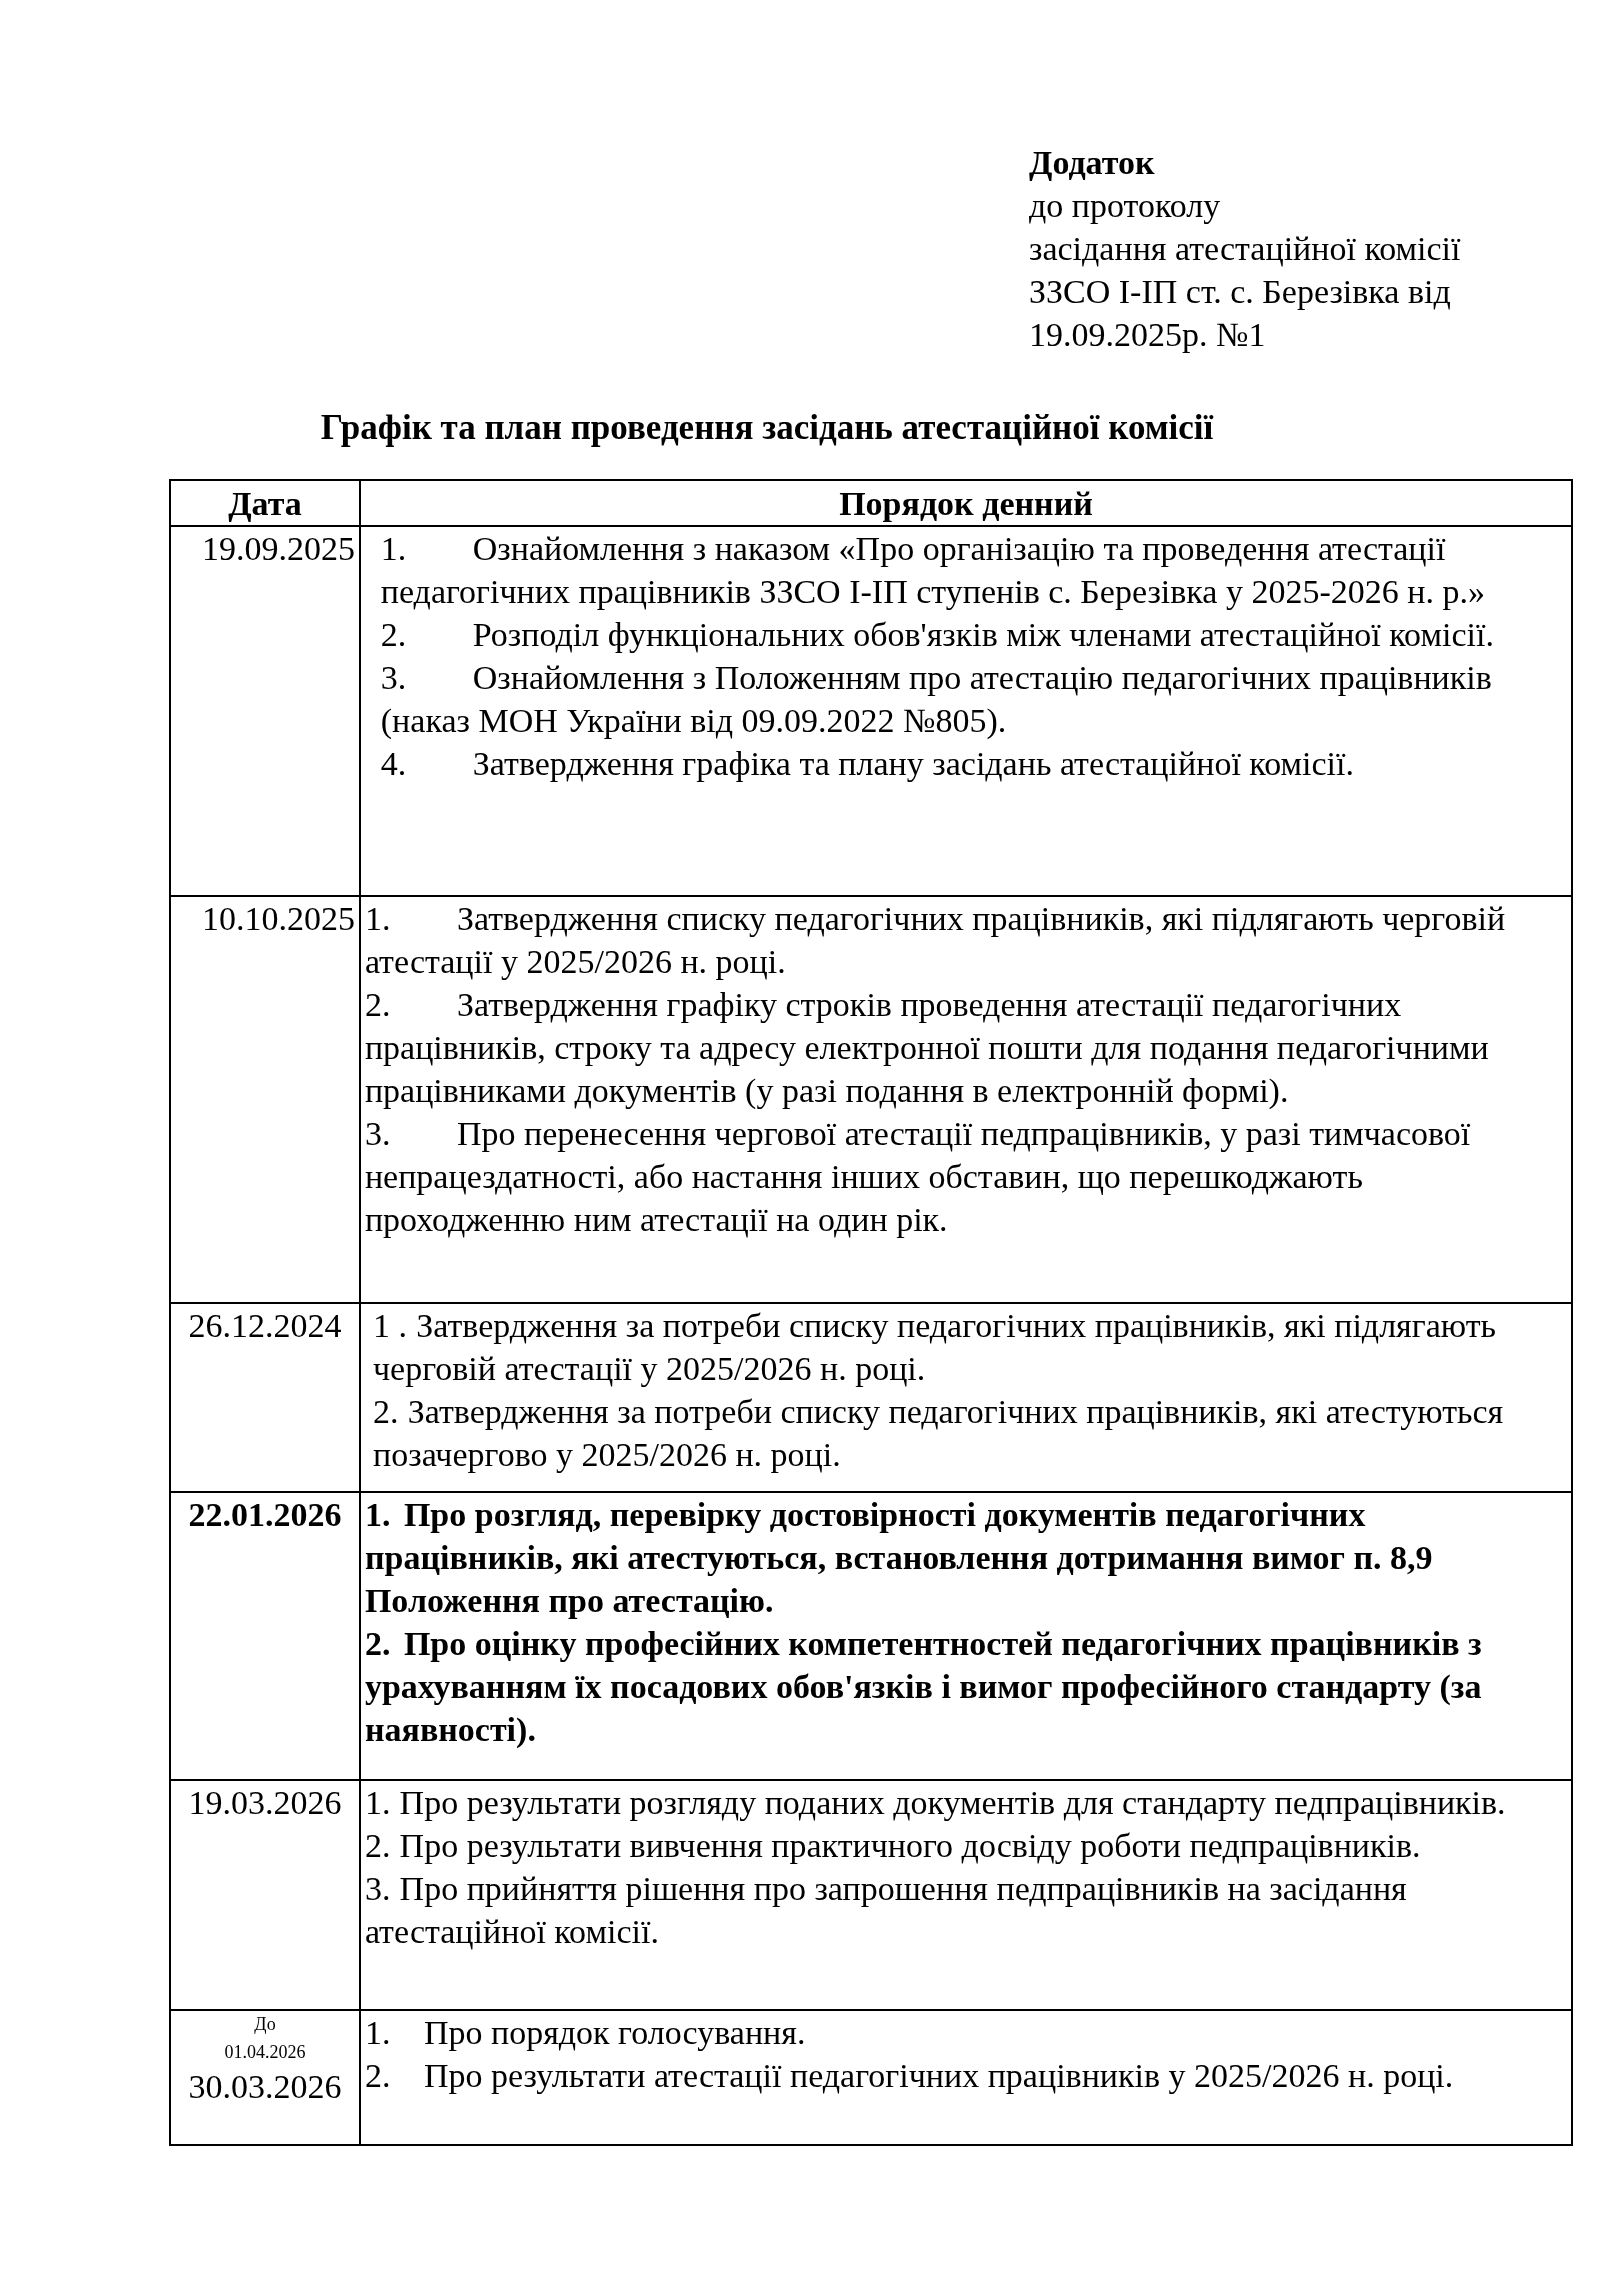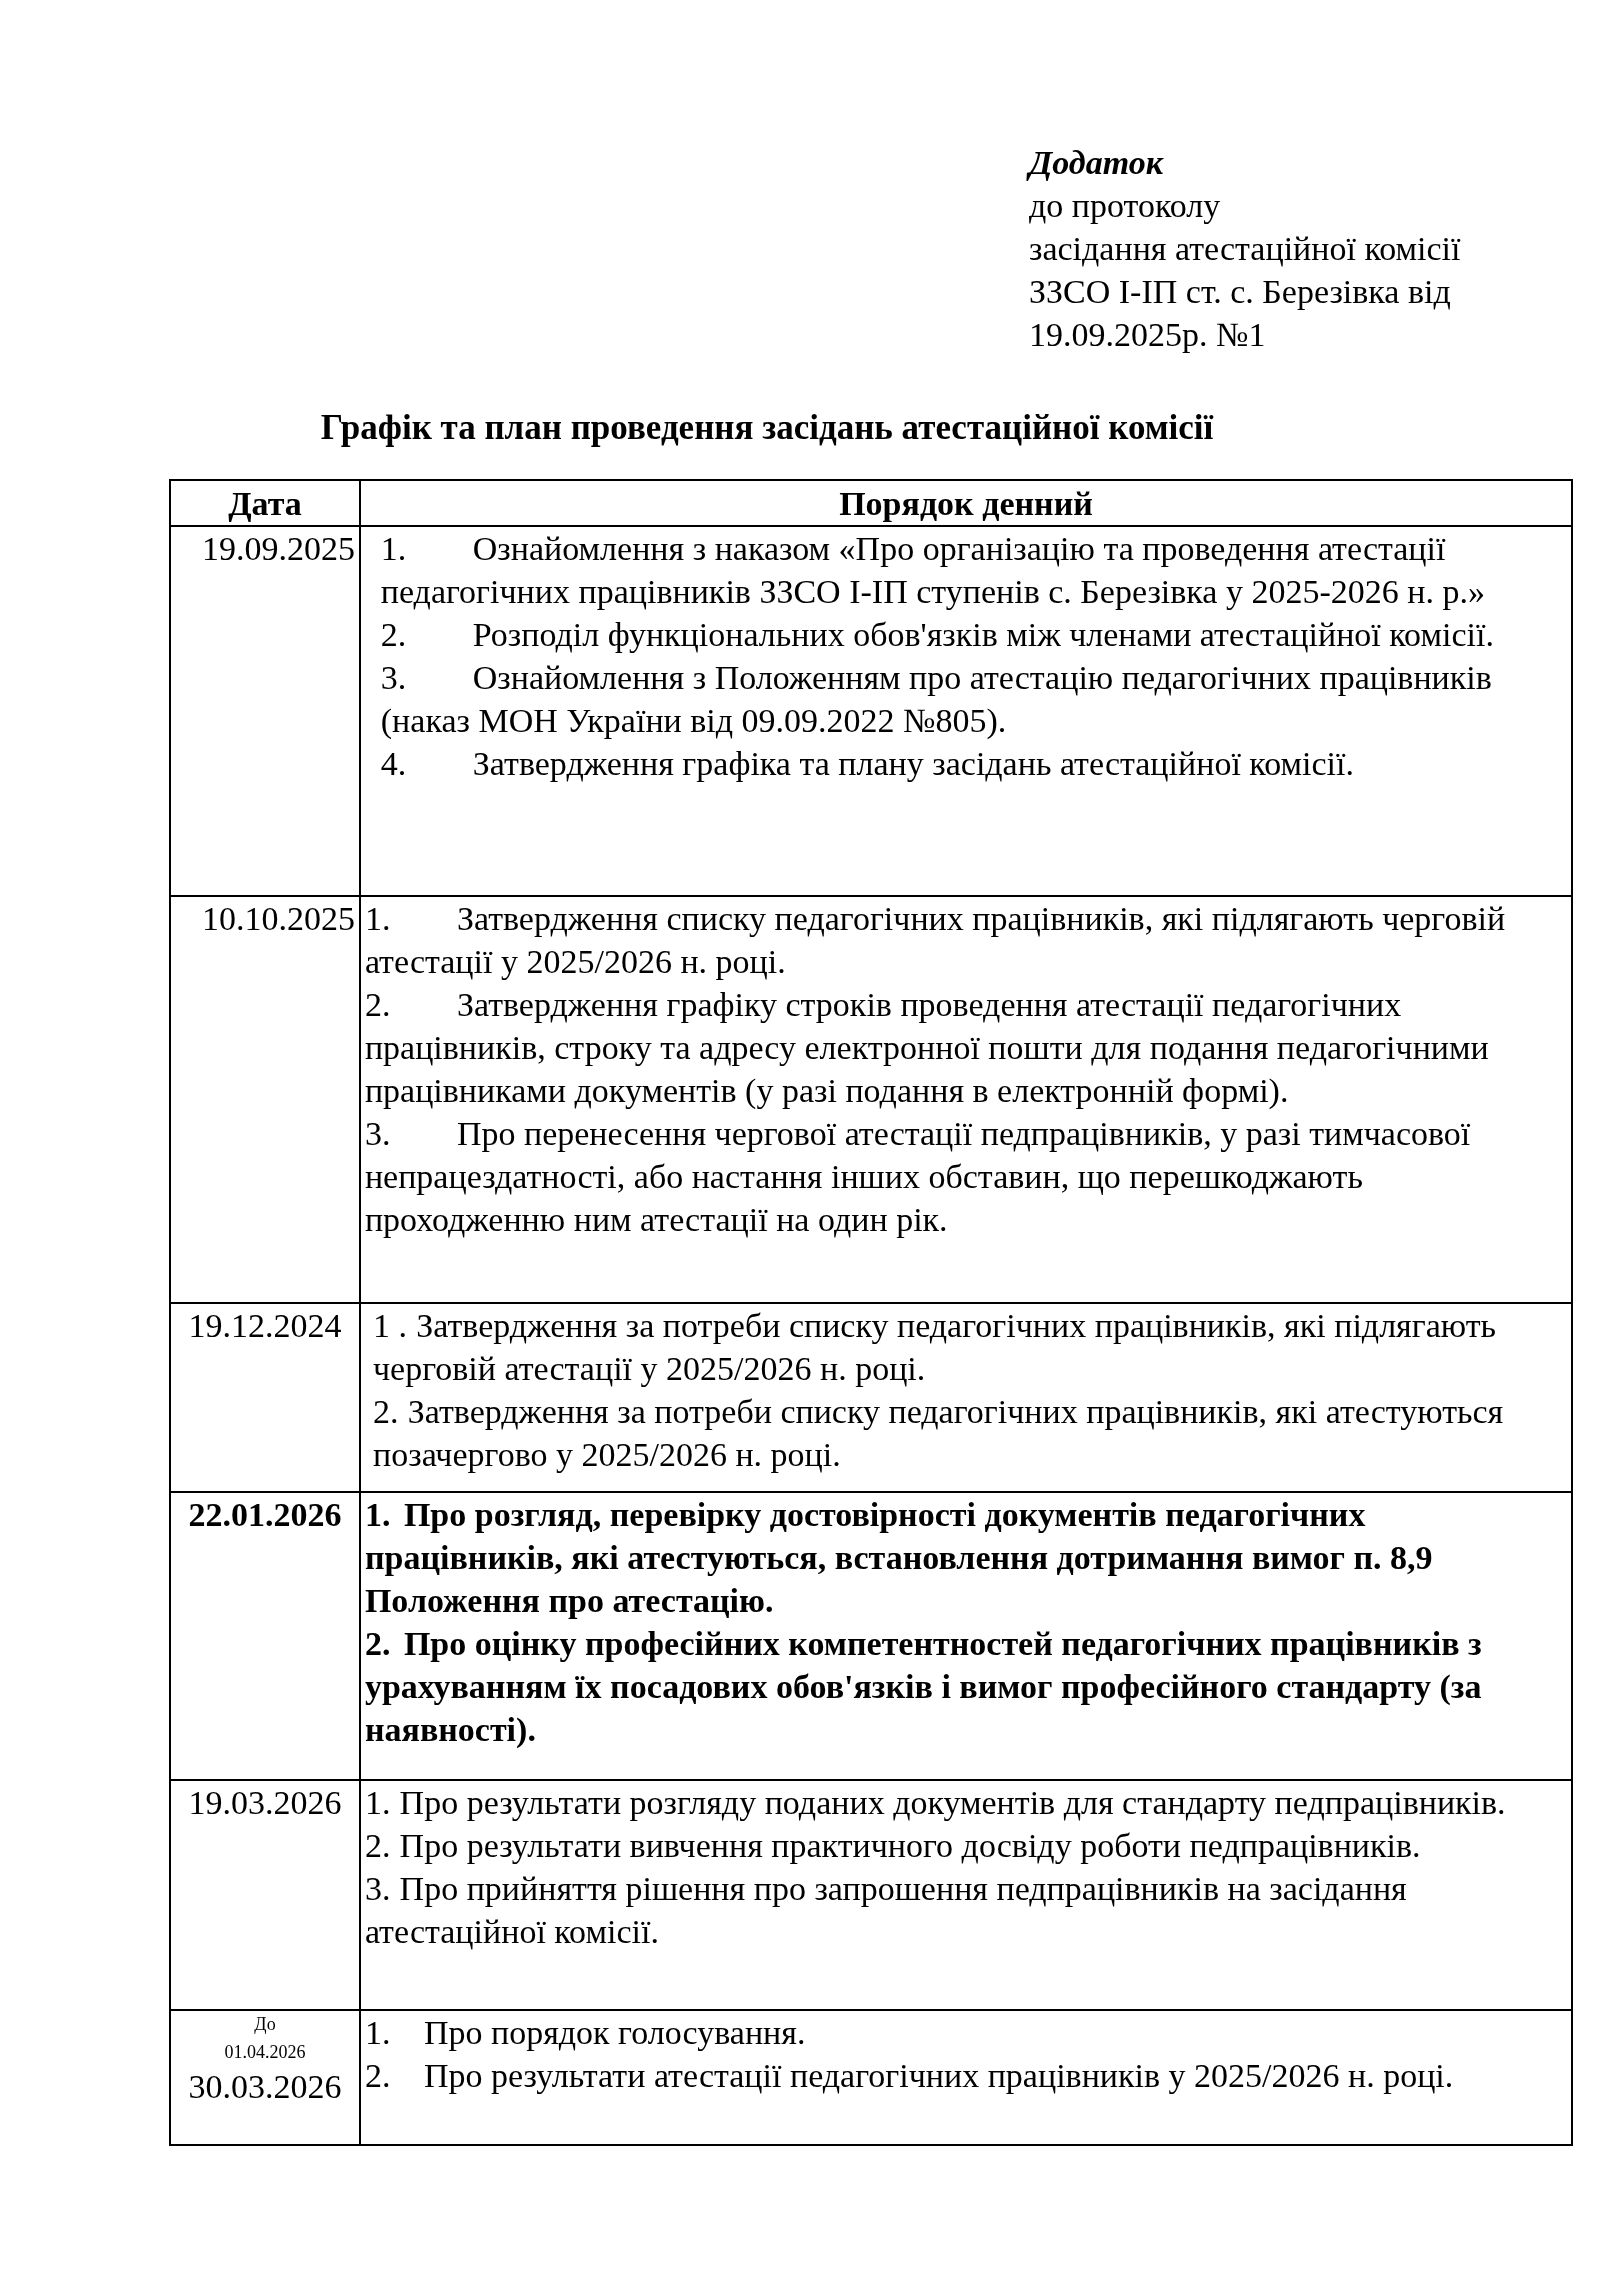--- a/index.html
+++ b/index.html
@@ -4,21 +4,21 @@
 <style>
   html, body { margin: 0; padding: 0; background: #ffffff; }
   body {
     width: 1624px; height: 2295px; position: relative; overflow: hidden;
     font-family: "Liberation Serif", "DejaVu Serif", serif; color: #000;
   }
   .appendix {
     position: absolute; left: 1029px; top: 141px;
     font-size: 34px; line-height: 43px;
   }
-  .appendix .head { font-weight: bold; font-style: italic; }
+  .appendix .head { font-weight: bold; }
   .doc-title {
     position: absolute; left: 0; width: 1534px; top: 406px;
     text-align: center; font-weight: bold; font-size: 35px; line-height: 43px;
   }
   table.schedule {
     position: absolute; left: 169px; top: 479px; width: 1401px;
     border-collapse: collapse; table-layout: fixed;
     font-size: 34px; line-height: 43px;
   }
   table.schedule td, table.schedule th {
@@ -83,21 +83,21 @@
     <tr class="r2">
       <td class="date">10.10.2025</td>
       <td class="agenda">
         <span class="item"><span class="num">1.</span><span>Затвердження списку педагогічних працівників, які підлягають черговій атестації у 2025/2026 н. році.</span></span>
         <span class="item"><span class="num">2.</span><span>Затвердження графіку строків проведення атестації педагогічних працівників, строку та адресу електронної пошти для подання педагогічними працівниками документів (у разі подання в електронній формі).</span></span>
         <span class="item"><span class="num">3.</span><span>Про перенесення чергової атестації педпрацівників, у разі тимчасової непрацездатності, або настання інших обставин, що перешкоджають проходженню ним атестації на один рік.</span></span>
       </td>
     </tr>
 
     <tr class="r3">
-      <td class="date center">19.12.2024</td>
+      <td class="date center">26.12.2024</td>
       <td class="agenda">
         <span class="item plain"><span class="num">1 .</span><span>Затвердження за потреби списку педагогічних працівників, які підлягають черговій атестації у 2025/2026 н. році.</span></span>
         <span class="item plain"><span class="num">2.</span><span>Затвердження за потреби списку педагогічних працівників, які атестуються позачергово у 2025/2026 н. році.</span></span>
       </td>
     </tr>
 
     <tr class="r4">
       <td class="date center">22.01.2026</td>
       <td class="agenda">
         <span class="item tight"><span class="num" style="width:39px">1.</span><span>Про розгляд, перевірку достовірності документів педагогічних працівників, які атестуються, встановлення дотримання вимог п. 8,9 Положення про атестацію.</span></span>

